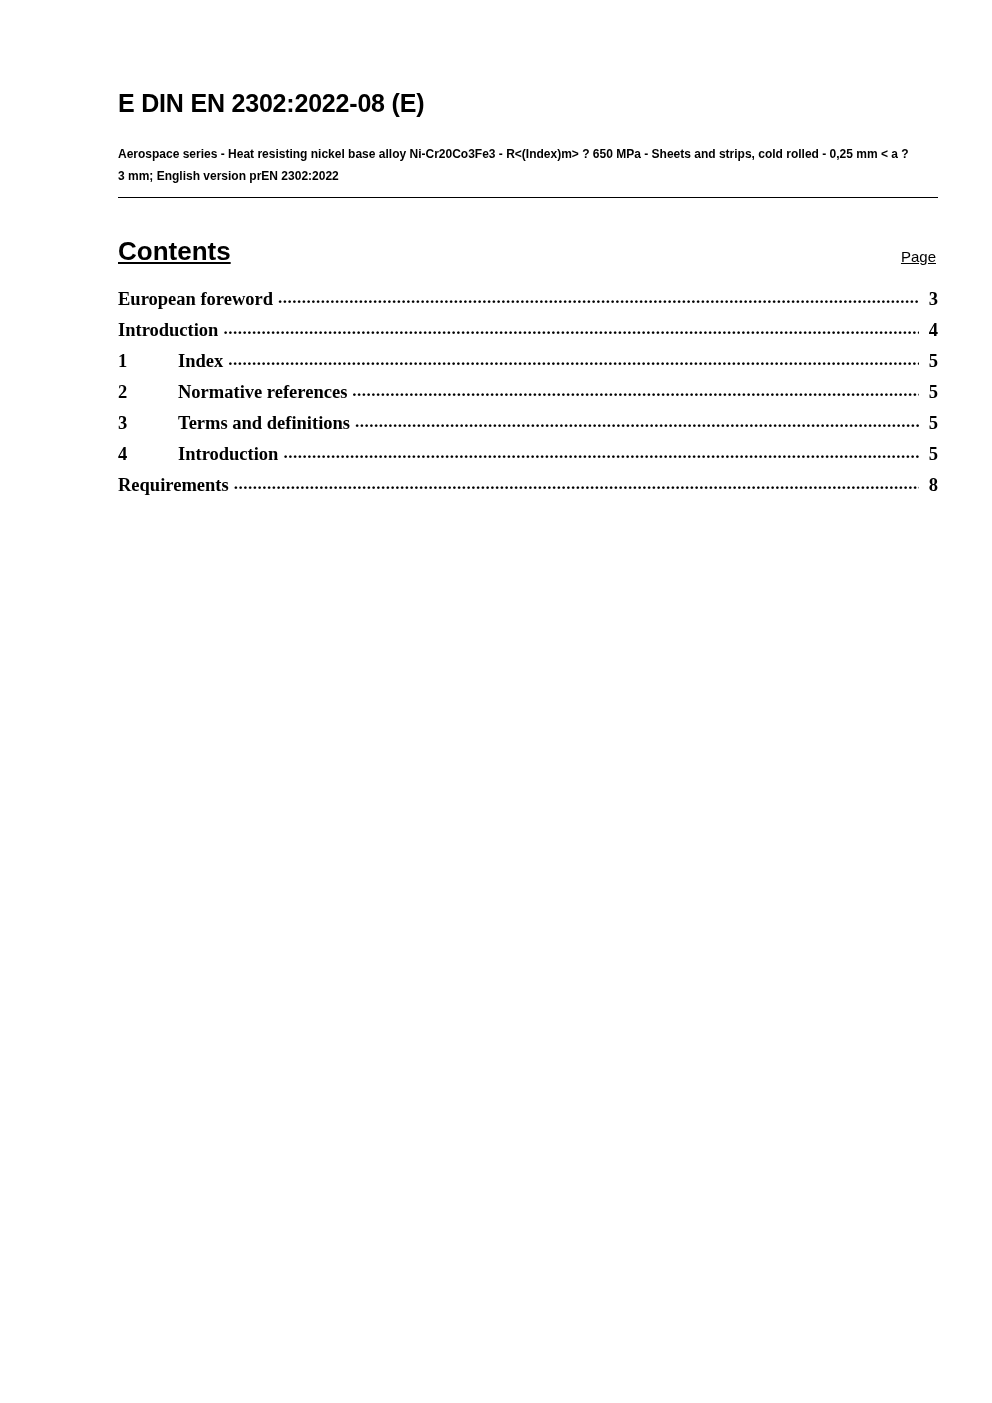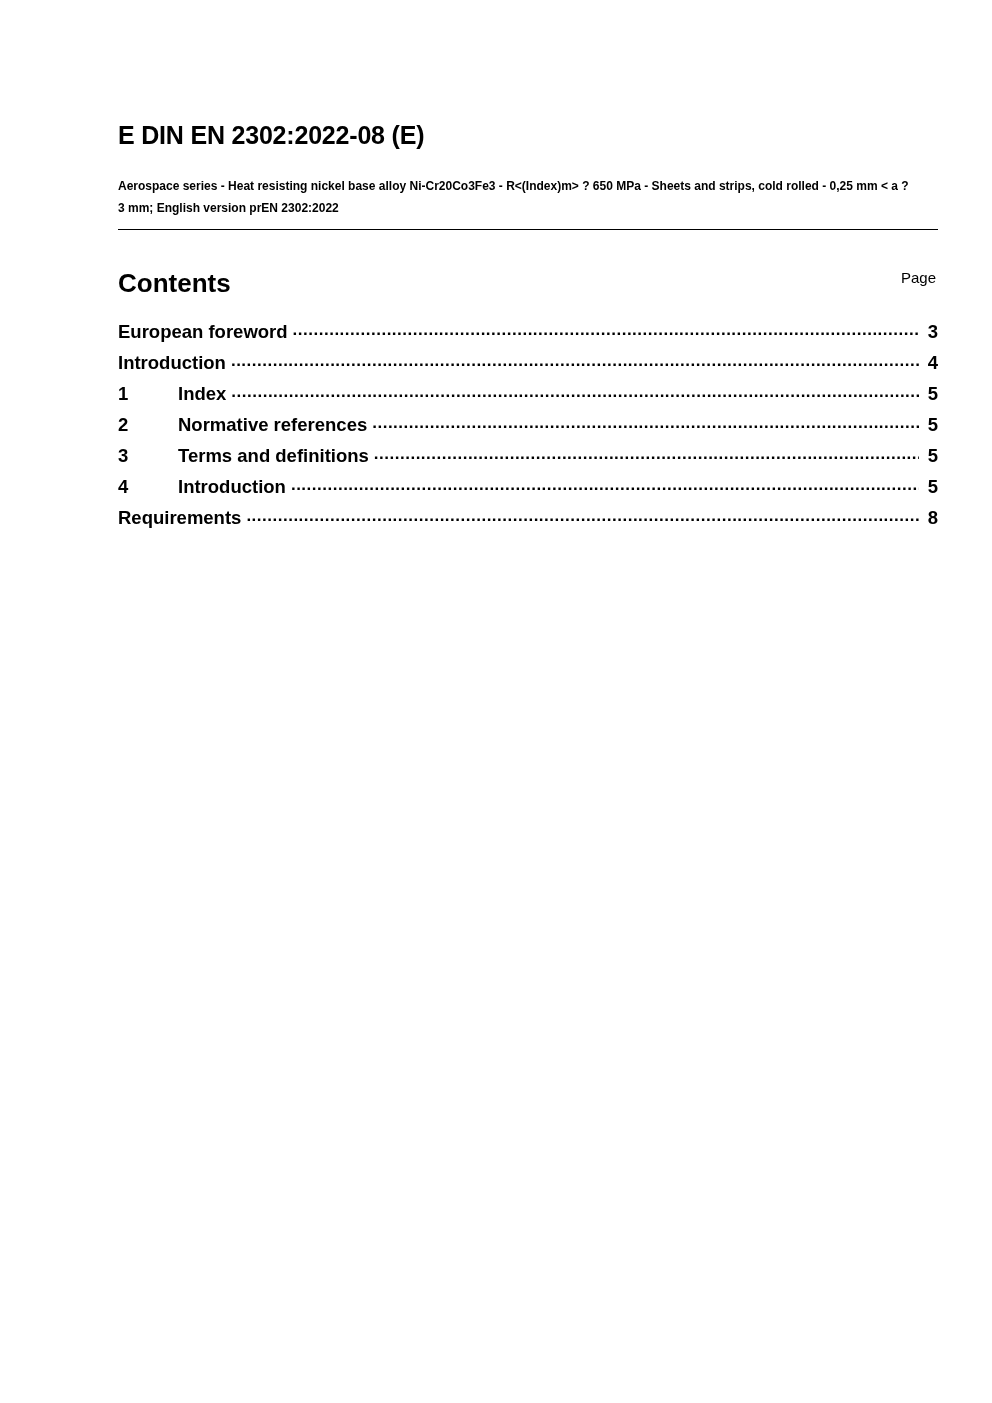--- a/index.html
+++ b/index.html
@@ -21,21 +21,20 @@
     width: 992px;
     height: 1403px;
     background: #ffffff;
     overflow: hidden;
   }
   .content {
     position: absolute;
     left: 118px;
     top: 88px;
     width: 820px;
-    margin-top: 32px;
   }
   .doc-number {
     font-family: "Liberation Sans", sans-serif;
     font-weight: bold;
     font-size: 25px;
     line-height: 30px;
     letter-spacing: -0.2px;
     margin: 0;
   }
   .doc-date {
@@ -53,43 +52,44 @@
     width: 800px;
   }
   .rule {
     border: none;
     border-top: 1.2px solid #000000;
     margin: 10px 0 0 0;
     width: 820px;
   }
   .contents-row {
     display: flex;
-    align-items: flex-start;
+    align-items: flex-end;
     justify-content: space-between;
     margin-top: 38px;
+    text-decoration: underline;
   }
   .contents-heading {
     font-family: "Liberation Sans", sans-serif;
     font-weight: bold;
     font-size: 26px;
     line-height: 30px;
   }
   .page-label {
     font-family: "Liberation Sans", sans-serif;
     font-size: 15px;
     line-height: 19px;
     padding-right: 2px;
   }
   .toc {
     margin-top: 18px;
   }
   .toc-entry {
     display: flex;
     align-items: flex-start;
-    font-family: Liberation Sans, sans-serif;
+    font-family: Liberation Serif, serif;
     font-weight: bold;
     font-size: 18.5px;
     line-height: 31px;
     white-space: nowrap;
   }
   .toc-num {
     width: 60px;
     flex: 0 0 60px;
   }
   .toc-label {

